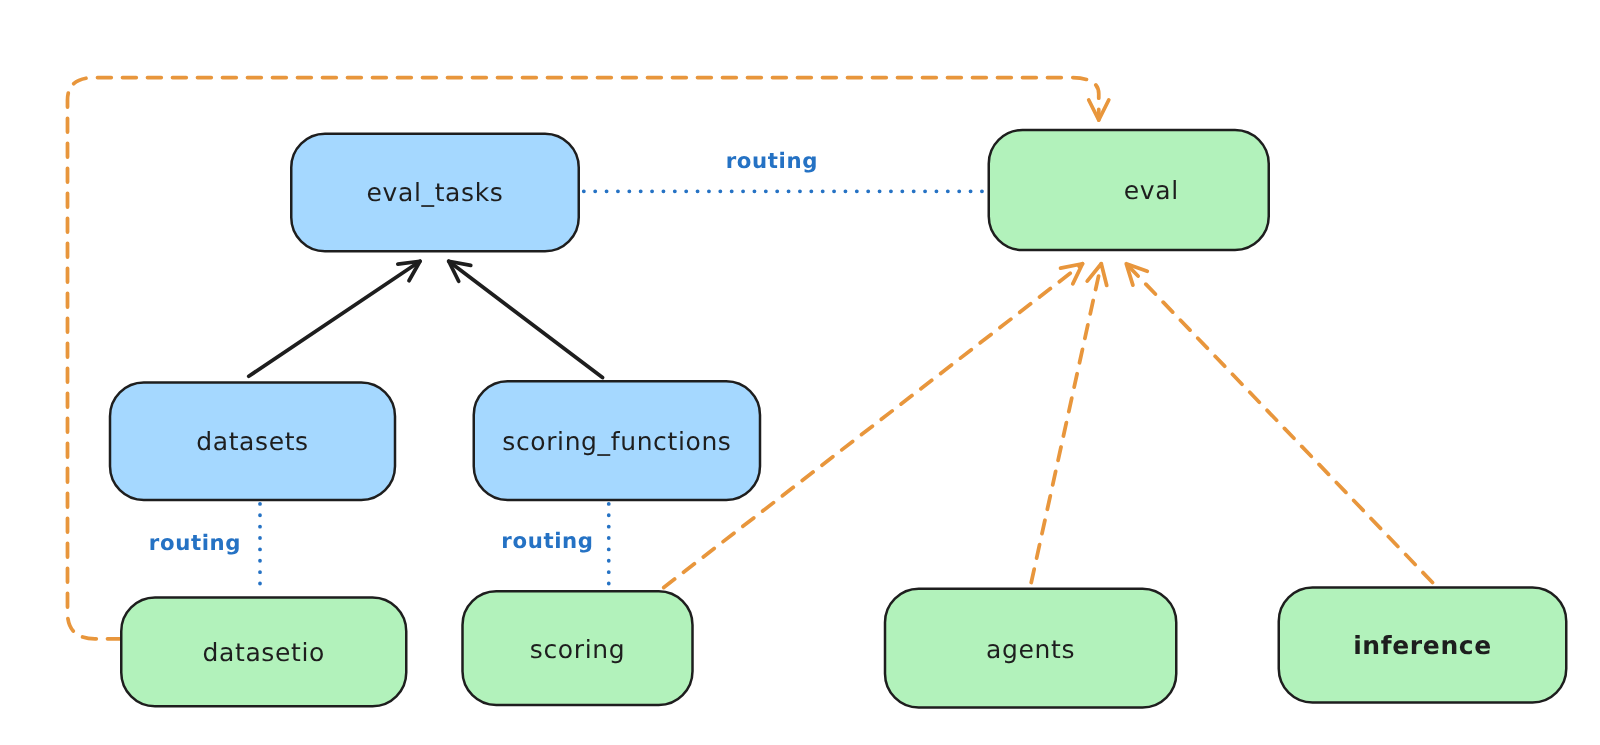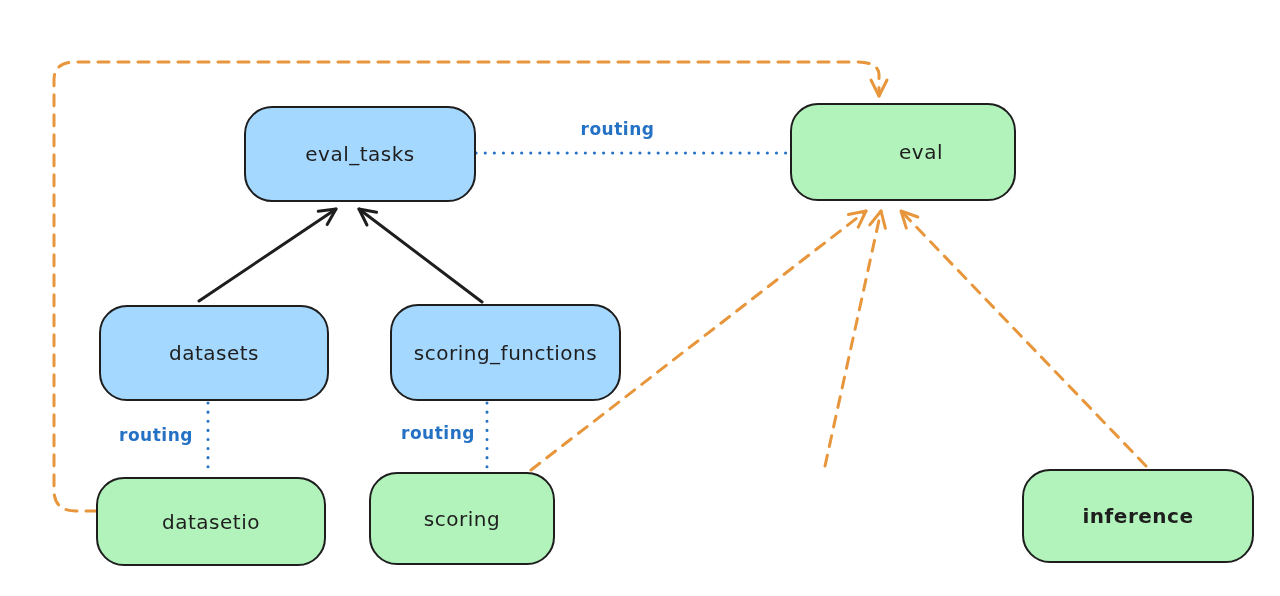--- a/index.html
+++ b/index.html
@@ -56,21 +56,21 @@
     box-sizing: border-box;
     border: 2.5px solid var(--node-border, #1e1e1e);
     border-radius: 28px;
     display: flex;
     align-items: center;
     justify-content: center;
     font-size: 20px;
     letter-spacing: 0.5px;
     color: #1e1e1e;
   }
-  .node.blue  { background: var(--blue-node-fill, #a5d8ff); margin-left: 12px; }
+  .node.blue  { background: var(--blue-node-fill, #a5d8ff); }
   .node.green { background: var(--green-node-fill, #b2f2bb); }
   .edge-label {
     position: absolute;
     color: var(--blue-edge, #2572c4);
     font-size: 17px;
     font-weight: bold;
     text-align: center;
     letter-spacing: 0.5px;
   }
   
@@ -125,20 +125,23 @@
   </div>
   <div class="node blue n-scoring-functions">
     <span>scoring_functions</span>
   </div>
   <div class="node green n-datasetio">
     <span>datasetio</span>
   </div>
   <div class="node green n-scoring">
     <span>scoring</span>
   </div>
+  <div class="node green n-agents">
+    <span>agents</span>
+  </div>
   <div class="node green n-inference">
     <span>inference</span>
   </div>
 
   <span class="edge-label l-routing-top">routing</span>
   <span class="edge-label l-routing-left">routing</span>
   <span class="edge-label l-routing-mid">routing</span>
 
 </div>
 

